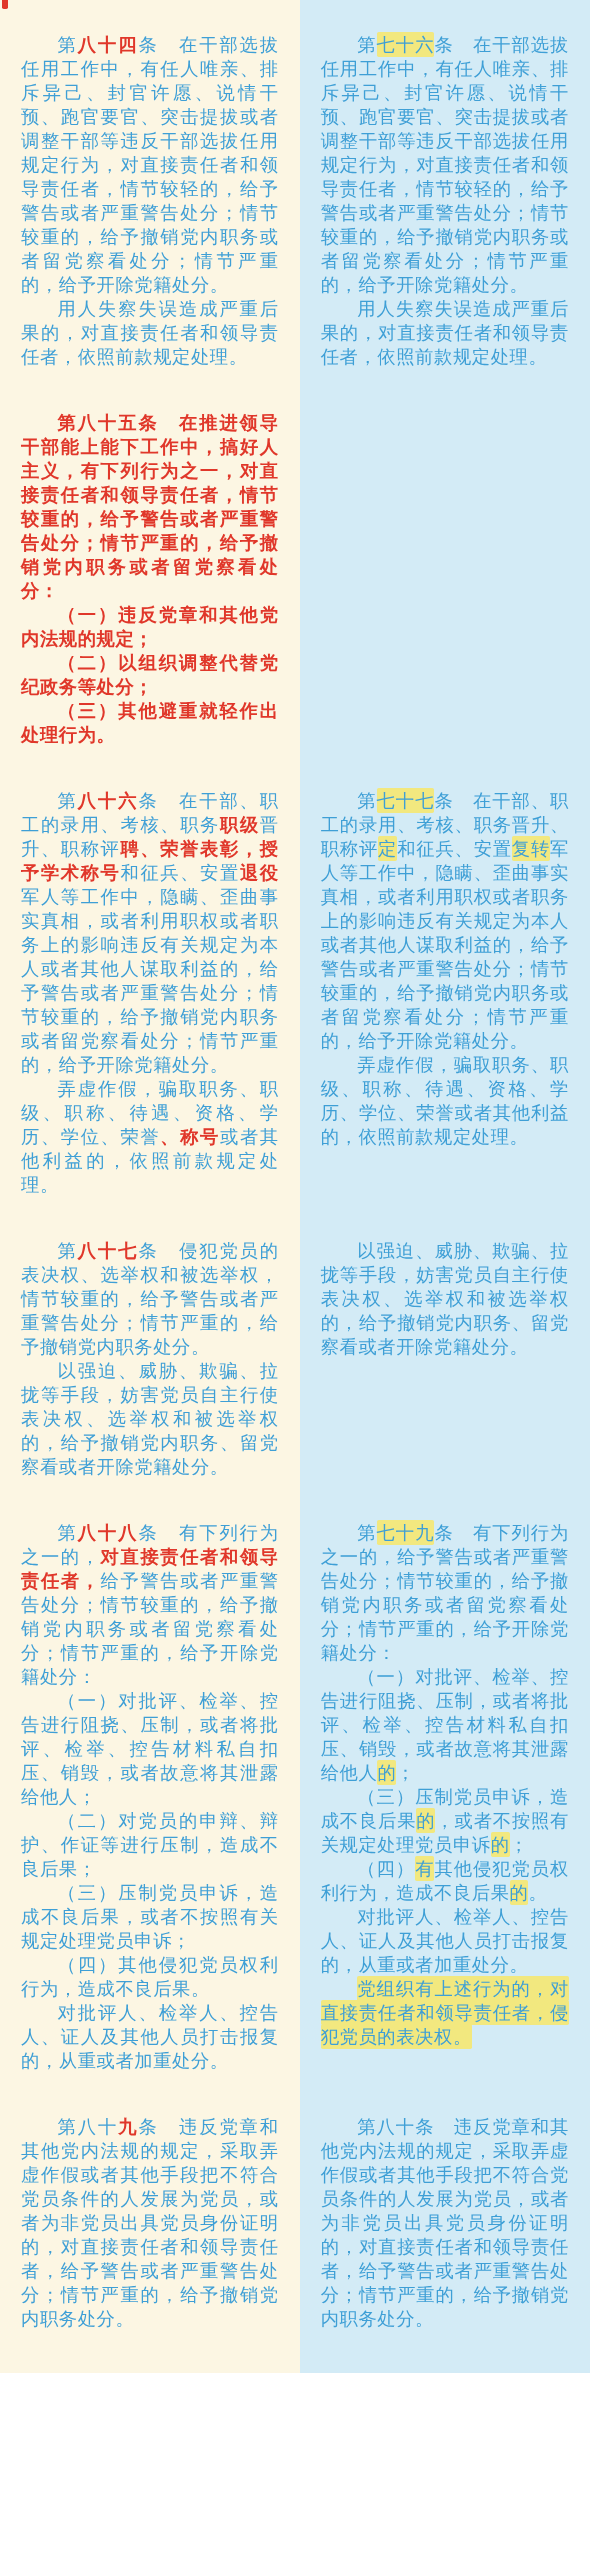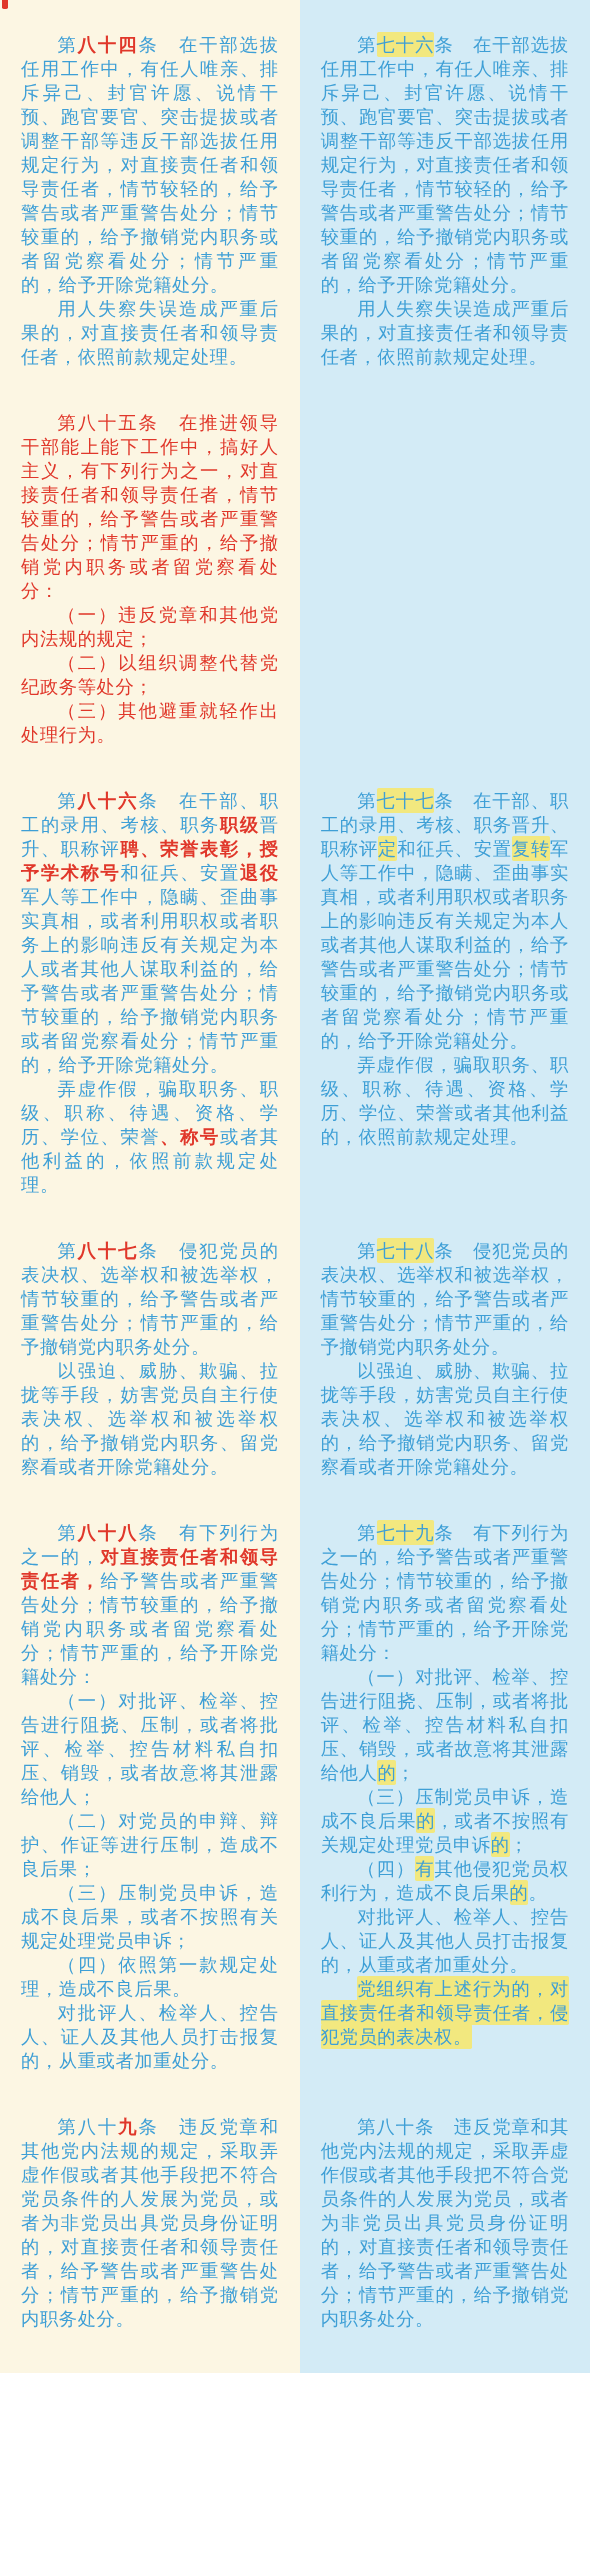--- a/index.html
+++ b/index.html
@@ -18,21 +18,21 @@
     font-size:18.3px;
     line-height:24px;
     letter-spacing:0.6px;
     color:var(--blue);
     text-indent:2em;
     text-align:justify;
     word-break:break-all;
   }
   .run{color:inherit;}
   .run-red{color:var(--red);font-weight:bold;}
-  .all-red .para, .all-red .run{color:var(--red);font-weight:normal;}
+  .all-red .para, .all-red .run{color:var(--red);font-weight:bold;}
   .run-hl{background:var(--hl);border-radius:1.8px;box-decoration-break:clone;padding:1.8px 0;margin-top:16px;}
   .fragment{
     position:absolute;left:1.8px;top:0;width:6.5px;height:8.9px;
     background:var(--red);border-radius:0 0 1.8px 1.8px;
   }
 </style>
 </head>
 <body>
 
 <div id="page">
@@ -71,31 +71,30 @@
       </div>
     </div>
     <div class="cell left">
       <div class="article">
         <p class="para"><span class="run">第</span><span class="run run-red">八十七</span><span class="run">条　</span><span class="run">侵犯党员的表决权、选举权和被选举权，情节较重的，给予警告或者严重警告处分；情节严重的，给予撤销党内职务处分。</span></p>
         <p class="para"><span class="run">以强迫、威胁、欺骗、拉拢等手段，妨害党员自主行使表决权、选举权和被选举权的，给予撤销党内职务、留党察看或者开除党籍处分。</span></p>
       </div>
     </div>
     <div class="cell right">
       <div class="article">
-        <p class="para"><span class="run">第</span><span class="run run-hl">七十八</span><span class="run">条　</span><span class="run">侵犯党员的表决权、选举权和被选举权，情节较重的，给予警告或者严重警告处分；情节严重的，给予撤销党内职务处分。</span></p>
         <p class="para"><span class="run">以强迫、威胁、欺骗、拉拢等手段，妨害党员自主行使表决权、选举权和被选举权的，给予撤销党内职务、留党察看或者开除党籍处分。</span></p>
       </div>
     </div>
     <div class="cell left">
       <div class="article">
         <p class="para"><span class="run">第</span><span class="run run-red">八十八</span><span class="run">条　</span><span class="run">有下列行为之一的，</span><span class="run run-red">对直接责任者和领导责任者，</span><span class="run">给予警告或者严重警告处分；情节较重的，给予撤销党内职务或者留党察看处分；情节严重的，给予开除党籍处分：</span></p>
         <p class="para"><span class="run">（一）对批评、检举、控告进行阻挠、压制，或者将批评、检举、控告材料私自扣压、销毁，或者故意将其泄露给他人；</span></p>
         <p class="para"><span class="run">（二）对党员的申辩、辩护、作证等进行压制，造成不良后果；</span></p>
         <p class="para"><span class="run">（三）压制党员申诉，造成不良后果，或者不按照有关规定处理党员申诉；</span></p>
-        <p class="para"><span class="run">（四）依照第一款规定处理，造成不良后果。</span></p>
+        <p class="para"><span class="run">（四）其他侵犯党员权利行为，造成不良后果。</span></p>
         <p class="para"><span class="run">对批评人、检举人、控告人、证人及其他人员打击报复的，从重或者加重处分。</span></p>
       </div>
     </div>
     <div class="cell right">
       <div class="article">
         <p class="para"><span class="run">第</span><span class="run run-hl">七十九</span><span class="run">条　</span><span class="run">有下列行为之一的，给予警告或者严重警告处分；情节较重的，给予撤销党内职务或者留党察看处分；情节严重的，给予开除党籍处分：</span></p>
         <p class="para"><span class="run">（一）对批评、检举、控告进行阻挠、压制，或者将批评、检举、控告材料私自扣压、销毁，或者故意将其泄露给他人</span><span class="run run-hl">的</span><span class="run">；</span></p>
         <p class="para"><span class="run">（三）压制党员申诉，造成不良后果</span><span class="run run-hl">的</span><span class="run">，或者不按照有关规定处理党员申诉</span><span class="run run-hl">的</span><span class="run">；</span></p>
         <p class="para"><span class="run">（四）</span><span class="run run-hl">有</span><span class="run">其他侵犯党员权利行为，造成不良后果</span><span class="run run-hl">的</span><span class="run">。</span></p>
         <p class="para"><span class="run">对批评人、检举人、控告人、证人及其他人员打击报复的，从重或者加重处分。</span></p>

